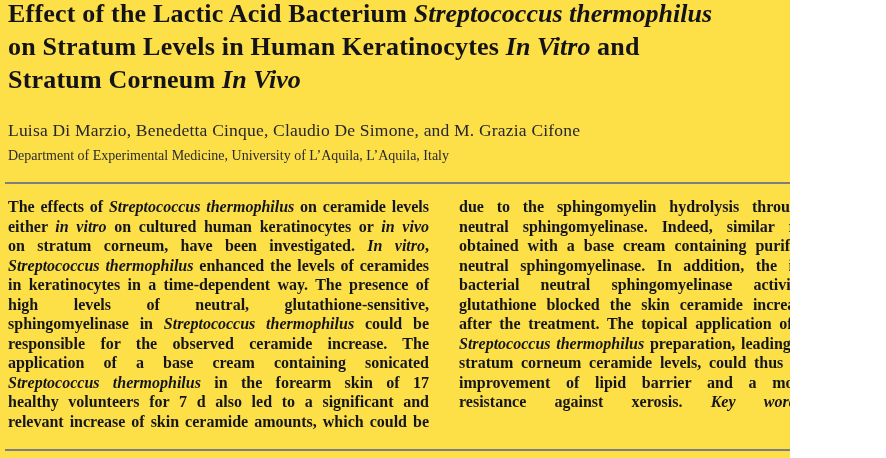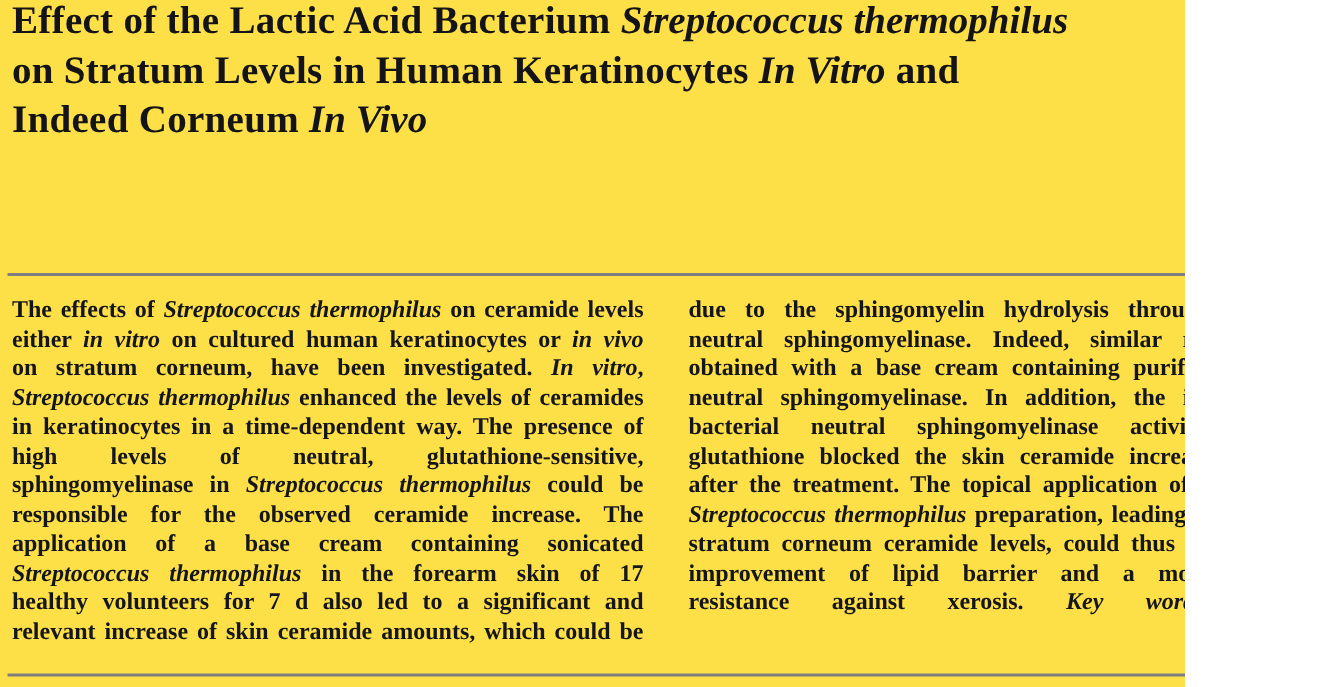--- a/index.html
+++ b/index.html
@@ -73,23 +73,25 @@
     text-align: justify;
     word-spacing: 1.5px;
     color: #15151c;
   }
 </style>
 </head>
 <body>
 
 <div class="page">
 
-  <h1 class="title"><span>Effect of the Lactic Acid Bacterium </span><i>Streptococcus thermophilus</i><br><span>on Stratum Levels in Human Keratinocytes </span><i>In Vitro</i><span> and</span><br><span>Indeed Corneum </span><i>In Vivo</i></h1>
+  <h1 class="title"><span>Effect of the Lactic Acid Bacterium </span><i>Streptococcus thermophilus</i><br><span>on Stratum Levels in Human Keratinocytes </span><i>In Vitro</i><span> and</span><br><span>Stratum Corneum </span><i>In Vivo</i></h1>
 
+  <div class="authors">Luisa Di Marzio, Benedetta Cinque, Claudio De Simone, and M. Grazia Cifone</div>
 
+  <div class="affiliation">Department of Experimental Medicine, University of L’Aquila, L’Aquila, Italy</div>
 
   <hr class="rule rule-top">
 
   <div class="abstract"><span>The effects of </span><i>Streptococcus thermophilus</i><span> on ceramide levels either </span><i>in vitro</i><span> on cultured human keratinocytes or </span><i>in vivo</i><span> on stratum corneum, have been investigated. </span><i>In vitro</i><span>, </span><i>Streptococcus thermophilus</i><span> enhanced the levels of ceramides in keratinocytes in a time-dependent way. The presence of high levels of neutral, glutathione-sensitive, sphingomyelinase in </span><i>Streptococcus thermophilus</i><span> could be responsible for the observed ceramide increase. The application of a base cream containing sonicated </span><i>Streptococcus thermophilus</i><span> in the forearm skin of 17 healthy volunteers for 7 d also led to a significant and relevant increase of skin ceramide amounts, which could be due to the sphingomyelin hydrolysis through bacterial neutral sphingomyelinase. Indeed, similar results were obtained with a base cream containing purified bacterial neutral sphingomyelinase. In addition, the inhibition of bacterial neutral sphingomyelinase activity through glutathione blocked the skin ceramide increase observed after the treatment. The topical application of a sonicated </span><i>Streptococcus thermophilus</i><span> preparation, leading to increased stratum corneum ceramide levels, could thus result in the improvement of lipid barrier and a more effective resistance against xerosis. </span><i>Key words: HaCat cells/lactobacillus/skin/sphingomyelinase. J Invest Dermatol 113:98–106, 1999</i></div>
 
   <hr class="rule rule-bottom">
 
 </div>
 
 </body></html>

